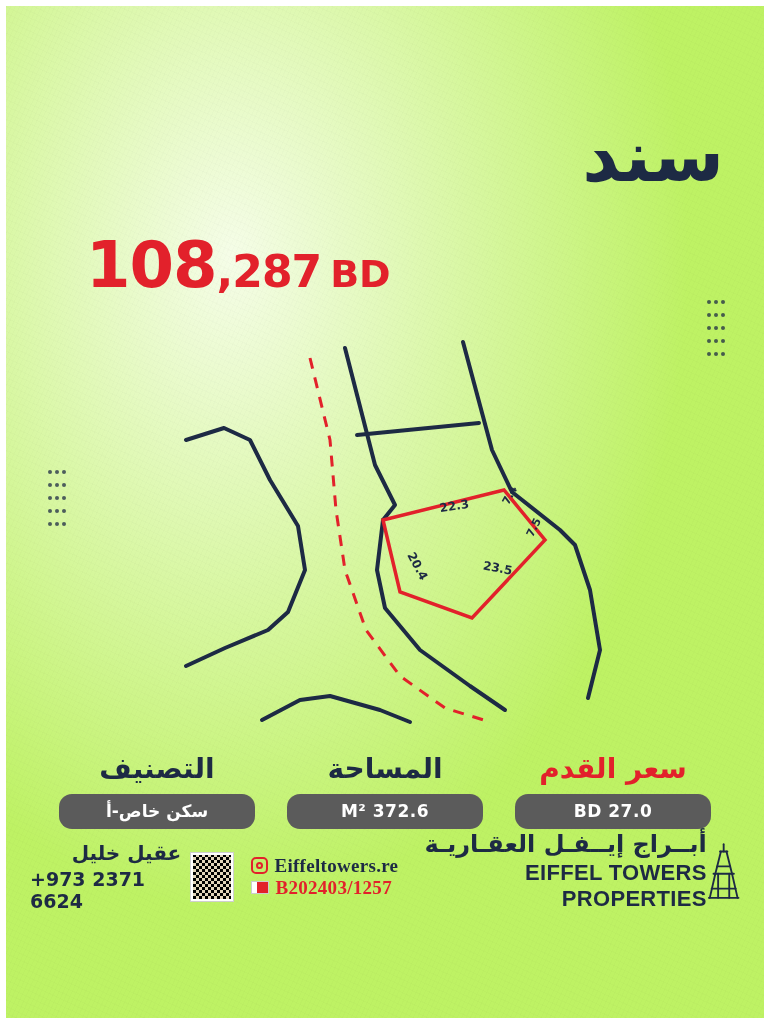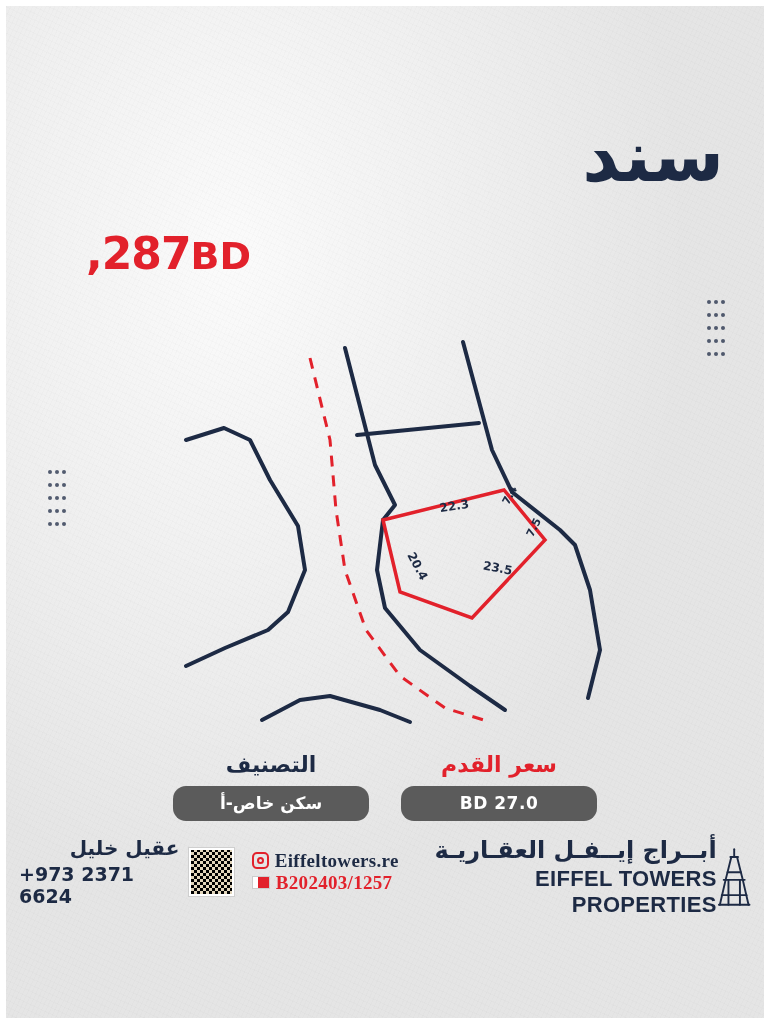--- a/index.html
+++ b/index.html
@@ -10,21 +10,21 @@
   body {
     width: 770px;
     height: 1024px;
     font-family: "Liberation Sans", sans-serif;
     overflow: hidden;
   }
   .poster {
     position: relative;
     width: 770px;
     height: 1024px;
-    background: #e5e5e5;
+    background: #bef264;
     overflow: hidden;
   }
   
   .texture {
     position: absolute;
     inset: 0;
     background:
       repeating-linear-gradient(115deg, rgba(0,0,0,0.013) 0px, rgba(0,0,0,0.013) 1px, rgba(255,255,255,0) 1px, rgba(255,255,255,0) 4px),
       repeating-linear-gradient(25deg, rgba(0,0,0,0.010) 0px, rgba(0,0,0,0.010) 1px, rgba(255,255,255,0) 1px, rgba(255,255,255,0) 6px),
       radial-gradient(ellipse at 30% 25%, rgba(255,255,255,0.85), rgba(0,0,0,0.0) 60%);
@@ -67,20 +67,21 @@
     letter-spacing: -1px;
   }
   .price .dec {
     font-size: 44px;
     font-weight: bold;
     letter-spacing: -1px;
   }
   .price .cur {
     font-size: 38px;
     font-weight: bold;
+    margin-left: 9px;
     letter-spacing: 0px;
   }
 
   
   .dots {
     position: absolute;
     display: grid;
     grid-template-columns: repeat(3, 7px);
     grid-auto-rows: 13px;
     gap: 0;
@@ -114,21 +115,21 @@
     display: flex;
     justify-content: center;
     gap: 32px;
   }
   .stat {
     width: 196px;
     text-align: center;
   }
   .stat .label {
     font-family: "DejaVu Sans", sans-serif;
-    font-size: 22px;
+    font-size: 28px;
     font-weight: bold;
     color: #1d2a44;
     direction: rtl;
     letter-spacing: 1px;
   }
   .stat.price-foot .label { color: #e2212b; }
   .stat .chip {
     margin-top: 9px;
     background: #5b5b5b;
     color: #ffffff;
@@ -142,22 +143,22 @@
   }
 
   
   .footer {
     position: absolute;
     left: 0;
     top: 836px;
     width: 770px;
     height: 76px;
     display: flex;
-    align-items: flex-start;
-    padding: 0 19px;
+    align-items: flex-end;
+    padding: 0 30px;
     box-sizing: border-box;
   }
   .footer-left {
     display: flex;
     align-items: center;
     gap: 10px;
   }
   .contact {
     text-align: right;
     direction: rtl;
@@ -255,20 +256,21 @@
 </style>
 </head>
 <body>
 
 <div class="poster">
   <div class="texture"></div>
 
   <div class="title-ar">سند</div>
 
   <div class="price">
+    <span class="main">108</span>
     <span class="dec">,287</span>
     <span class="cur">BD</span>
   </div>
 
   <div class="dots right">
     <i></i>
       <i></i>
       <i></i>
       <i></i>
       <i></i>
@@ -330,20 +332,24 @@
         <text x="497" y="242" transform="rotate(11 497 242)" text-anchor="middle">23.5</text>
         <text x="414" y="238" transform="rotate(62 414 238)" text-anchor="middle">20.4</text>
       </g>
     </svg>
   </div>
 
   <div class="stats">
     <div class="stat">
       <div class="label">التصنيف</div>
       <div class="chip">سكن خاص-أ</div>
+    </div>
+    <div class="stat">
+      <div class="label">المساحة</div>
+      <div class="chip">372.6 M²</div>
     </div>
     <div class="stat price-foot">
       <div class="label">سعر القدم</div>
       <div class="chip">27.0 BD</div>
     </div>
   </div>
 
   <div class="footer">
     <div class="footer-left">
       <div class="contact">

